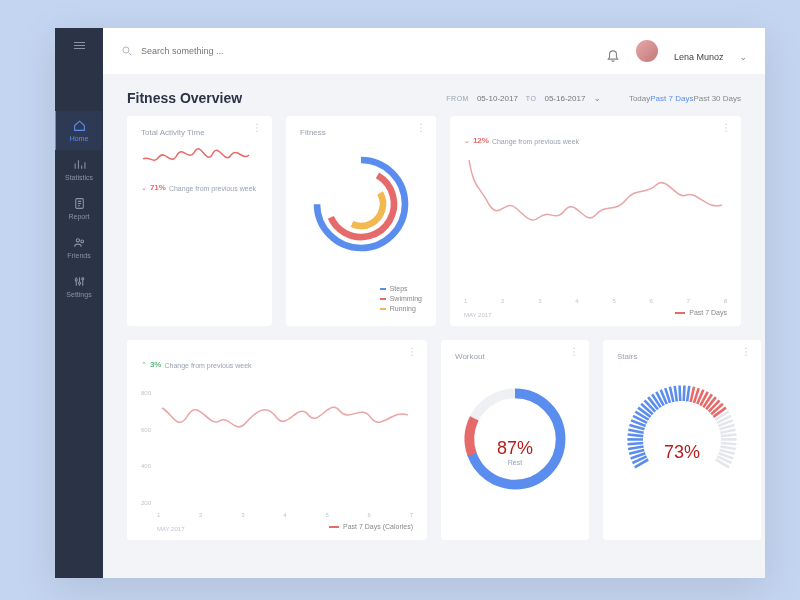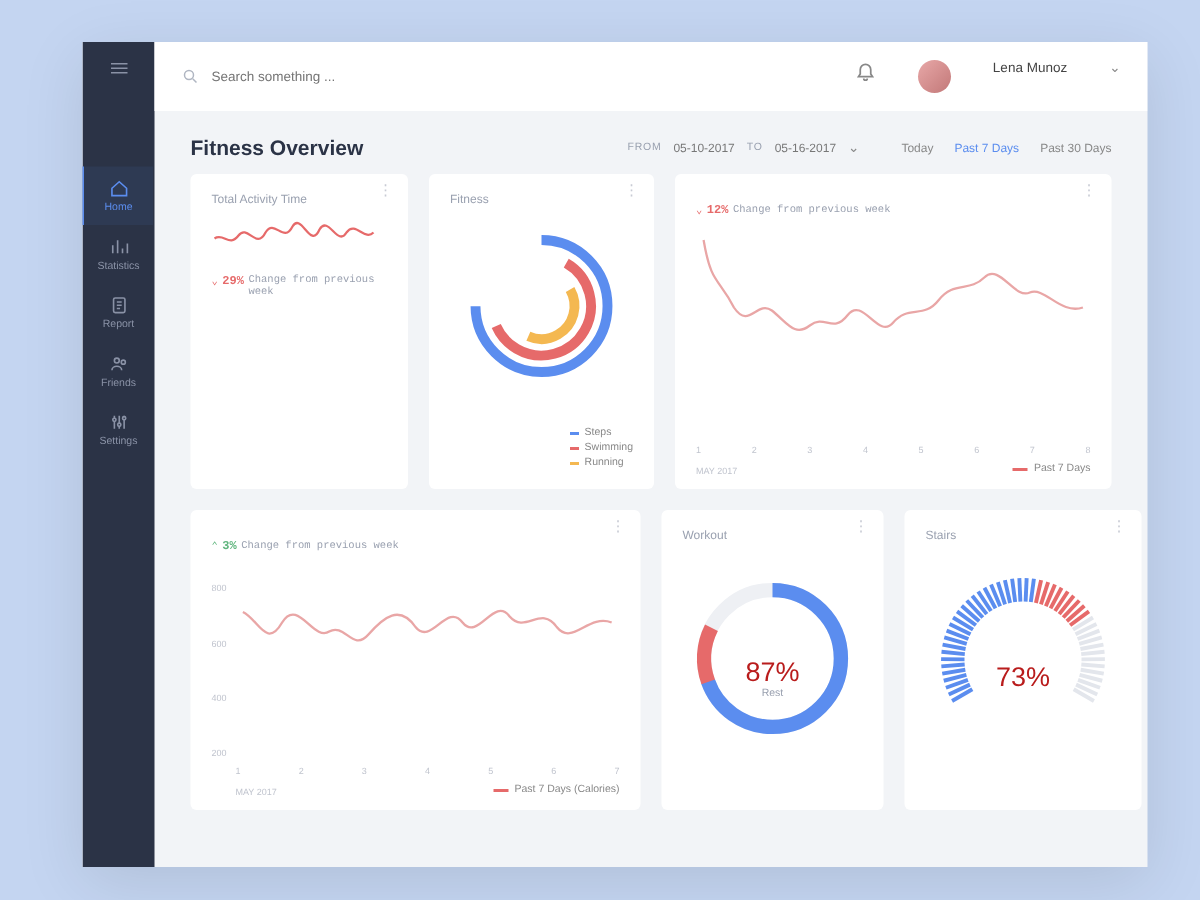--- a/index.html
+++ b/index.html
@@ -52,37 +52,37 @@
   height: 46px;
   background:#fff;
   display:flex;
   align-items:center;
   padding: 0 18px;
 }
 .search { flex:1; display:flex; align-items:center; color:#b0b6c2; }
 .search input {
   border:none; outline:none; margin-left:8px; font-size:9px; color:#777; width:200px;
 }
-.user-area { display:flex; align-items:flex-start; gap:28px;}
+.user-area { display:flex; align-items:flex-end; gap:16px;}
 .avatar {
   width:22px; height:22px; border-radius:50%;
   background: linear-gradient(135deg,#e8a8a8,#c27878);
 }
 .username { font-size:9px; color:#444; }
 .chev { color:#888; font-size:9px; }
 
 .page-head {
   display:flex; align-items:center; justify-content:space-between;
   padding: 16px 24px 10px 24px;
 }
 .page-title { font-size:14px; font-weight:600; color:#2b3346; }
 .range-area { display:flex; align-items:center; gap:8px; font-size:8px; color:#9aa1b0;justify-content:flex-end;}
 .range-area .lbl { text-transform:uppercase; font-size:7px; letter-spacing:0.5px; }
 .range-area .date { color:#777; }
-.tabs { display:flex; gap:14px; font-size:8px; color:#888; margin-left:20px;}
+.tabs { display:flex; font-size:8px; color:#888; margin-left:20px;}
 .tabs .t { cursor:pointer; }
 .tabs .t.active { color:#5b8def; }
 
 .grid {
   flex:1;
   padding: 0 24px 27px 24px;
   display:grid;
   grid-template-columns: 145px 150px 1fr;
   grid-template-rows: 210px 200px;
   gap: 14px;
@@ -92,21 +92,21 @@
   border-radius:4px;
   padding:12px 14px;
   position:relative;
 }
 .card h4 {
   font-size:8px; font-weight:500; color:#9aa1b0;
 }
 .more { position:absolute; top:10px; right:10px; color:#c8cbd4; font-size:10px; cursor:pointer; line-height:0.4;}
 .bignum { font-size:28px; font-weight:300; color:#2b3346; margin-top:22px;}
 .bignum .unit { font-size:10px; color:#b0b6c2; margin-left:4px; font-weight:400; }
-.change { font-size:7px; color:#9aa1b0; margin-top:6px; display:flex; align-items:flex-start; gap:3px;font-family:Liberation Mono, monospace;}
+.change { font-size:7px; color:#9aa1b0; margin-top:6px; display:flex; align-items:flex-end; gap:3px;}
 .change .pct { color:#e66a6a; font-weight:600; font-size:8px;}
 .change.up .pct { color:#5fb57d; }
 .legend { font-size:7px; color:#888; position:absolute; bottom:10px; right:14px; text-align:right;}
 .legend-row { display:flex; align-items:center; gap:4px; margin-top:2px; justify-content:flex-end;}
 .legend-dash { width:10px; height:2px; background:#e66a6a; }
 .activity-legend { position:absolute; bottom:14px; right:14px; font-size:7px; color:#888; }
 .activity-legend div { margin-top:3px; display:flex; align-items:center; gap:4px;}
 .dot { width:6px; height:2px; }
 .axis { position:absolute; left:14px; right:14px; bottom:22px; display:flex; justify-content:space-between; font-size:6px; color:#c0c4ce;}
 .yaxis-lbl { position:absolute; left:14px; bottom:8px; font-size:6px; color:#c0c4ce; text-transform:uppercase;}
@@ -208,21 +208,21 @@
     <div class="grid">
 
       <div class="card">
         <h4>Total Activity Time</h4>
         <div class="more">⋮</div>
         <svg width="110" height="40" viewBox="0 0 110 40">
           <path d="M2 22 C8 18,12 28,18 20 C24 12,30 30,36 18 C42 8,48 26,54 14 C60 4,66 30,72 16 C78 6,84 28,90 18 C96 10,102 24,108 18" stroke="#e66a6a" stroke-width="1.5" fill="none"></path>
         </svg>
         <div class="change">
           <span style="color:#e66a6a">⌄</span>
-          <span class="pct">29%</span>
+          <span class="pct">71%</span>
           <span>Change from previous week</span>
         </div>
       </div>
 
       <div class="card">
         <h4>Fitness</h4>
         <div class="more">⋮</div>
         <svg width="110" height="110" viewBox="0 0 100 100" style="margin:12px auto 0 auto">
           <circle cx="50" cy="50" r="40" fill="none" stroke="#5b8def" stroke-width="6" stroke-dasharray="188 251" transform="rotate(-90 50 50)"></circle>
           <circle cx="50" cy="50" r="30" fill="none" stroke="#e66a6a" stroke-width="6" stroke-dasharray="113 188" transform="rotate(-60 50 50)"></circle>

